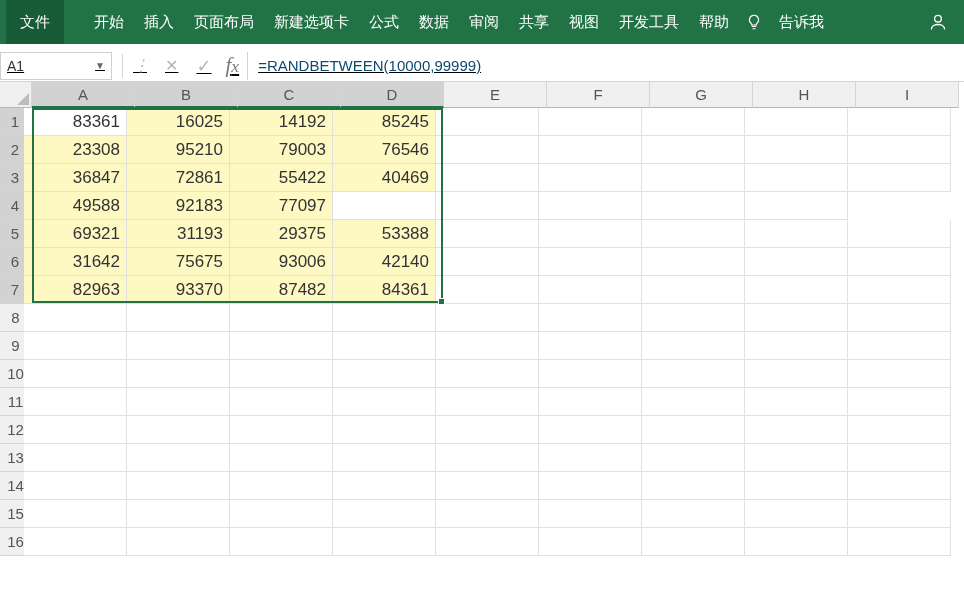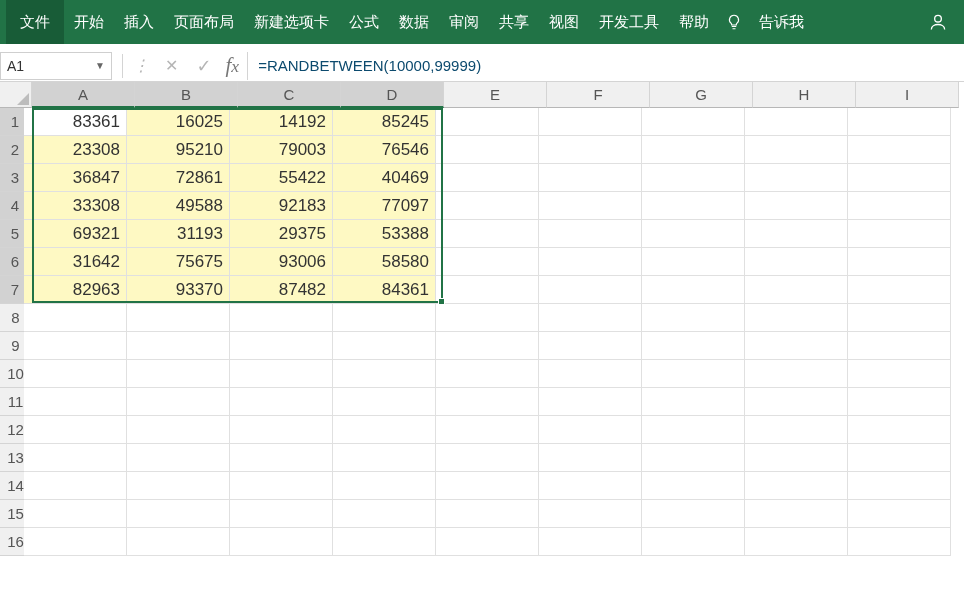--- a/index.html
+++ b/index.html
@@ -1,26 +1,26 @@
 <!DOCTYPE html>
 <html><head>
 <meta charset="utf-8">
 <style>
   * { box-sizing: border-box; margin: 0; padding: 0; }
   html, body { width: 964px; height: 590px; font-family: "Microsoft YaHei", Arial, sans-serif; overflow: hidden; background: #fff; }
   
   .ribbon { background: #217346; height: 44px; display: flex; align-items: center; padding: 0 6px; color: #fff; font-size: 15px; }
   .ribbon .tab { padding: 0 10px; height: 44px; display: flex; align-items: center; cursor: pointer; }
-  .ribbon .tab.file { background: #185c37; margin-right: 0; padding: 4px 14px; }
+  .ribbon .tab.file { background: #185c37; margin-right: 20px; padding: 4px 14px; }
   .ribbon .spacer { flex: 1; }
   .ribbon .lightbulb { margin: 0 6px; display: flex; align-items: center; }
   .ribbon svg { display: block; }
 
   
-  .formula-bar { display: flex; align-items: center; height: 38px; border-bottom: 1px solid #d4d4d4; background: #fff; padding-top: 6px; }
+  .formula-bar { display: flex; align-items: center; height: 38px; border-bottom: 1px solid #d4d4d4; background: #fff; padding-top: 6px; text-decoration: underline; }
   .name-box { width: 112px; height: 28px; border: 1px solid #cfcfcf; display: flex; align-items: center; padding: 0 6px; margin-left: 0; font-size: 14px; color: #333; background: #fff; justify-content: space-between; }
   .name-box .dd { color: #666; font-size: 10px; }
   .fb-divider { width: 1px; height: 24px; background: #d4d4d4; margin: 0 10px; }
   .fb-buttons { display: flex; align-items: center; gap: 18px; color: #b5b5b5; }
   .fb-buttons span, .fb-buttons em { font-size: 16px; font-style: italic; font-family: "Times New Roman", serif; }
   .fb-buttons .x { font-style: normal; font-size: 16px; }
   .fb-buttons .check { font-style: normal; font-size: 18px; }
   .fb-fx { font-style: italic; font-family: "Times New Roman", serif; font-size: 21px; color: #777; margin: 0 8px 0 14px; }
   .fb-sep { width: 1px; height: 28px; background: #d4d4d4; }
   .formula-input { flex: 1; height: 28px; border: none; outline: none; font-size: 15px; color: #0c4a6e; padding: 0 10px; background: #fff; }
@@ -154,21 +154,20 @@
         <div class="cell sel">72861</div>
         <div class="cell sel">55422</div>
         <div class="cell sel">40469</div>
         <div class="cell"></div>
         <div class="cell"></div>
         <div class="cell"></div>
         <div class="cell"></div>
         <div class="cell"></div>
       </div>
       <div class="row">
-        <div class="cell sel">33308</div>
         <div class="cell sel">49588</div>
         <div class="cell sel">92183</div>
         <div class="cell sel">77097</div>
         <div class="cell"></div>
         <div class="cell"></div>
         <div class="cell"></div>
         <div class="cell"></div>
         <div class="cell"></div>
       </div>
       <div class="row">
@@ -179,21 +178,21 @@
         <div class="cell"></div>
         <div class="cell"></div>
         <div class="cell"></div>
         <div class="cell"></div>
         <div class="cell"></div>
       </div>
       <div class="row">
         <div class="cell sel">31642</div>
         <div class="cell sel">75675</div>
         <div class="cell sel">93006</div>
-        <div class="cell sel">58580</div>
+        <div class="cell sel">42140</div>
         <div class="cell"></div>
         <div class="cell"></div>
         <div class="cell"></div>
         <div class="cell"></div>
         <div class="cell"></div>
       </div>
       <div class="row">
         <div class="cell sel">82963</div>
         <div class="cell sel">93370</div>
         <div class="cell sel">87482</div>

